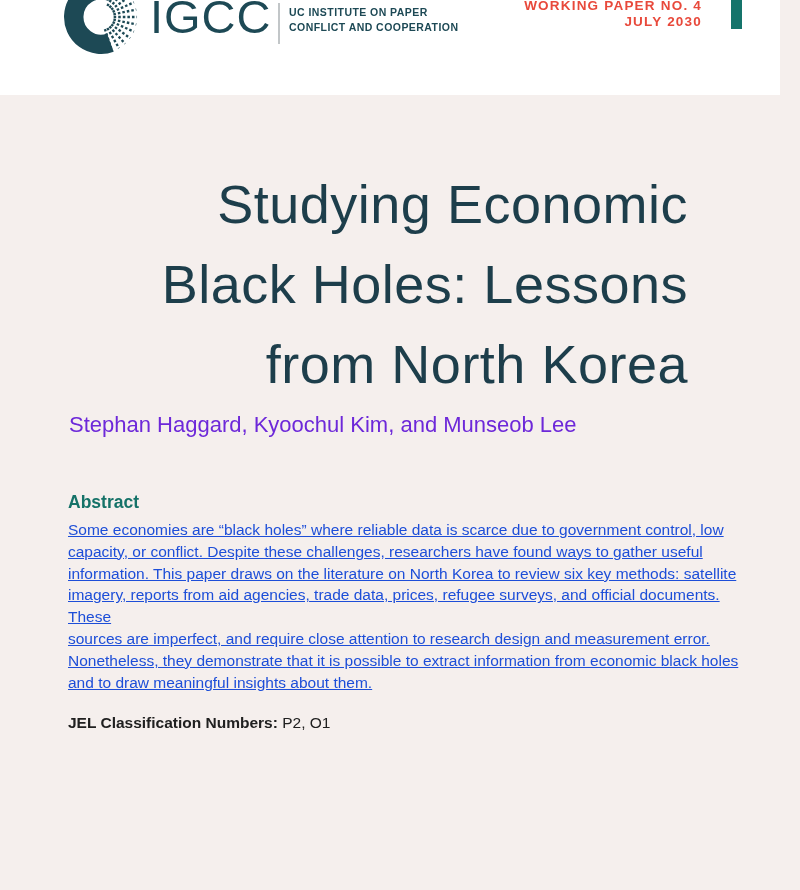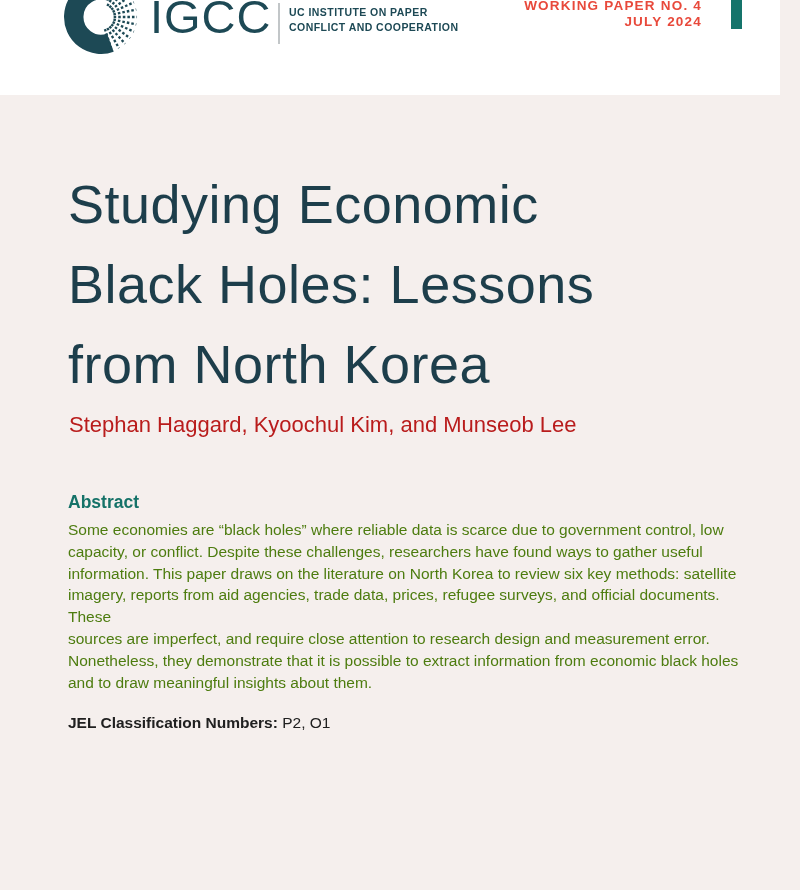--- a/index.html
+++ b/index.html
@@ -54,37 +54,39 @@
     background:#15746b;
   }
   
   .title {
     position:absolute; left:68px; top:164px;
     width:620px;
     font-size:54px; line-height:80px; font-weight:300;
     letter-spacing:0.5px;
     color:#1d3e4b;
     white-space:pre-line;
+    text-align:right;
   }
   .authors {
     position:absolute; left:69px; top:412px;
     font-size:22px; font-weight:400;
-    color:#b91c1c;
+    color:#6d28d9;
   }
   .abstract-heading {
     position:absolute; left:68px; top:492px;
     font-size:17.5px; font-weight:700;
     color:#157268;
   }
   .abstract-body {
     position:absolute; left:68px; top:519px;
     width:672px;
     font-size:15.5px; line-height:21.8px;
-    color:#4d7c0f;
+    color:#1d4ed8;
     white-space:pre-line;
+    text-decoration:underline;
   }
   .meta {
     position:absolute; left:68px; top:695px;
     width:672px;
     font-size:15.5px; line-height:23.5px;
     color:#202020;
     margin-top:16px;
   }
   .meta .b { font-weight:700; }
 </style>
@@ -117,21 +119,21 @@
 
     <div class="logo-divider"></div>
 
     <div class="institute">
       <div>UC INSTITUTE ON PAPER</div>
       <div>CONFLICT AND COOPERATION</div>
     </div>
 
     <div class="issue">
       <div>WORKING PAPER NO. 4</div>
-      <div>JULY 2024</div>
+      <div>JULY 2030</div>
     </div>
 
     <div class="accent-tab"></div>
   </div>
 
   <h1 class="title">Studying Economic
 Black Holes: Lessons
 from North Korea</h1>
 
   <p class="authors">Stephan Haggard, Kyoochul Kim, and Munseob Lee</p>

